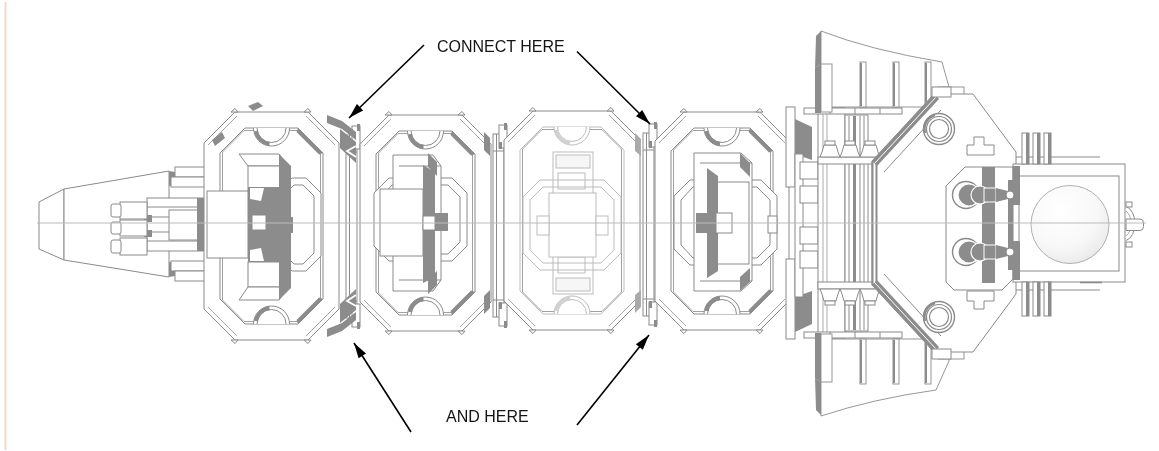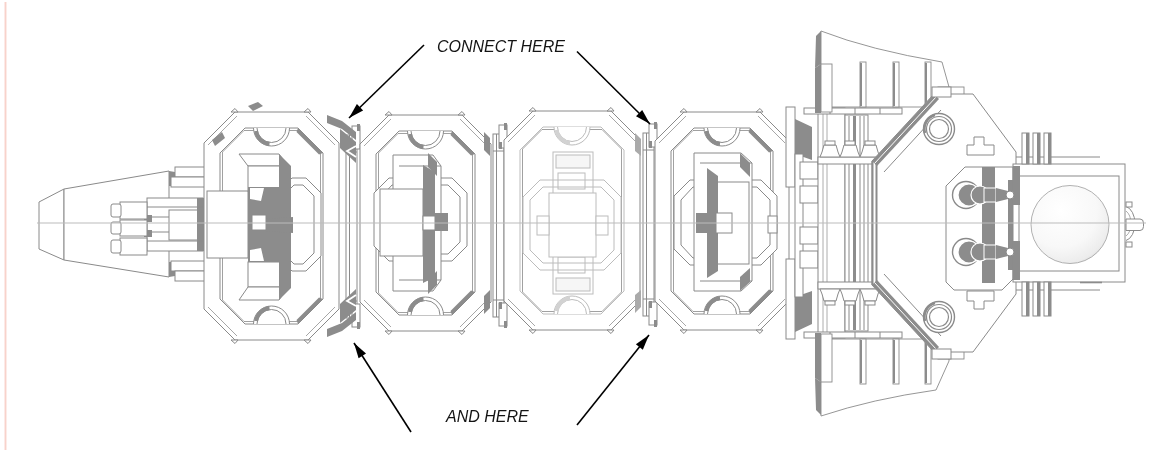--- a/index.html
+++ b/index.html
@@ -1,16 +1,16 @@
 <!DOCTYPE html>
 <html><head>
 <meta charset="utf-8">
 <style>
   html,body{margin:0;padding:0;background:#ffffff;}
-  #stage{position:relative;width:1159px;height:451px;overflow:hidden;background:#22c55e;font-style:italic;}
+  #stage{position:relative;width:1159px;height:451px;overflow:hidden;background:#22c55e;}
   svg{display:block;}
 </style>
 </head>
 <body>
 <div id="stage">
 <svg width="1159" height="451" viewBox="0 0 1159 451">
 <defs>
   <radialGradient id="ball" cx="0.38" cy="0.32" r="0.78">
     <stop offset="0" stop-color="#ffffff"></stop>
     <stop offset="0.6" stop-color="#f8f8f8"></stop>

